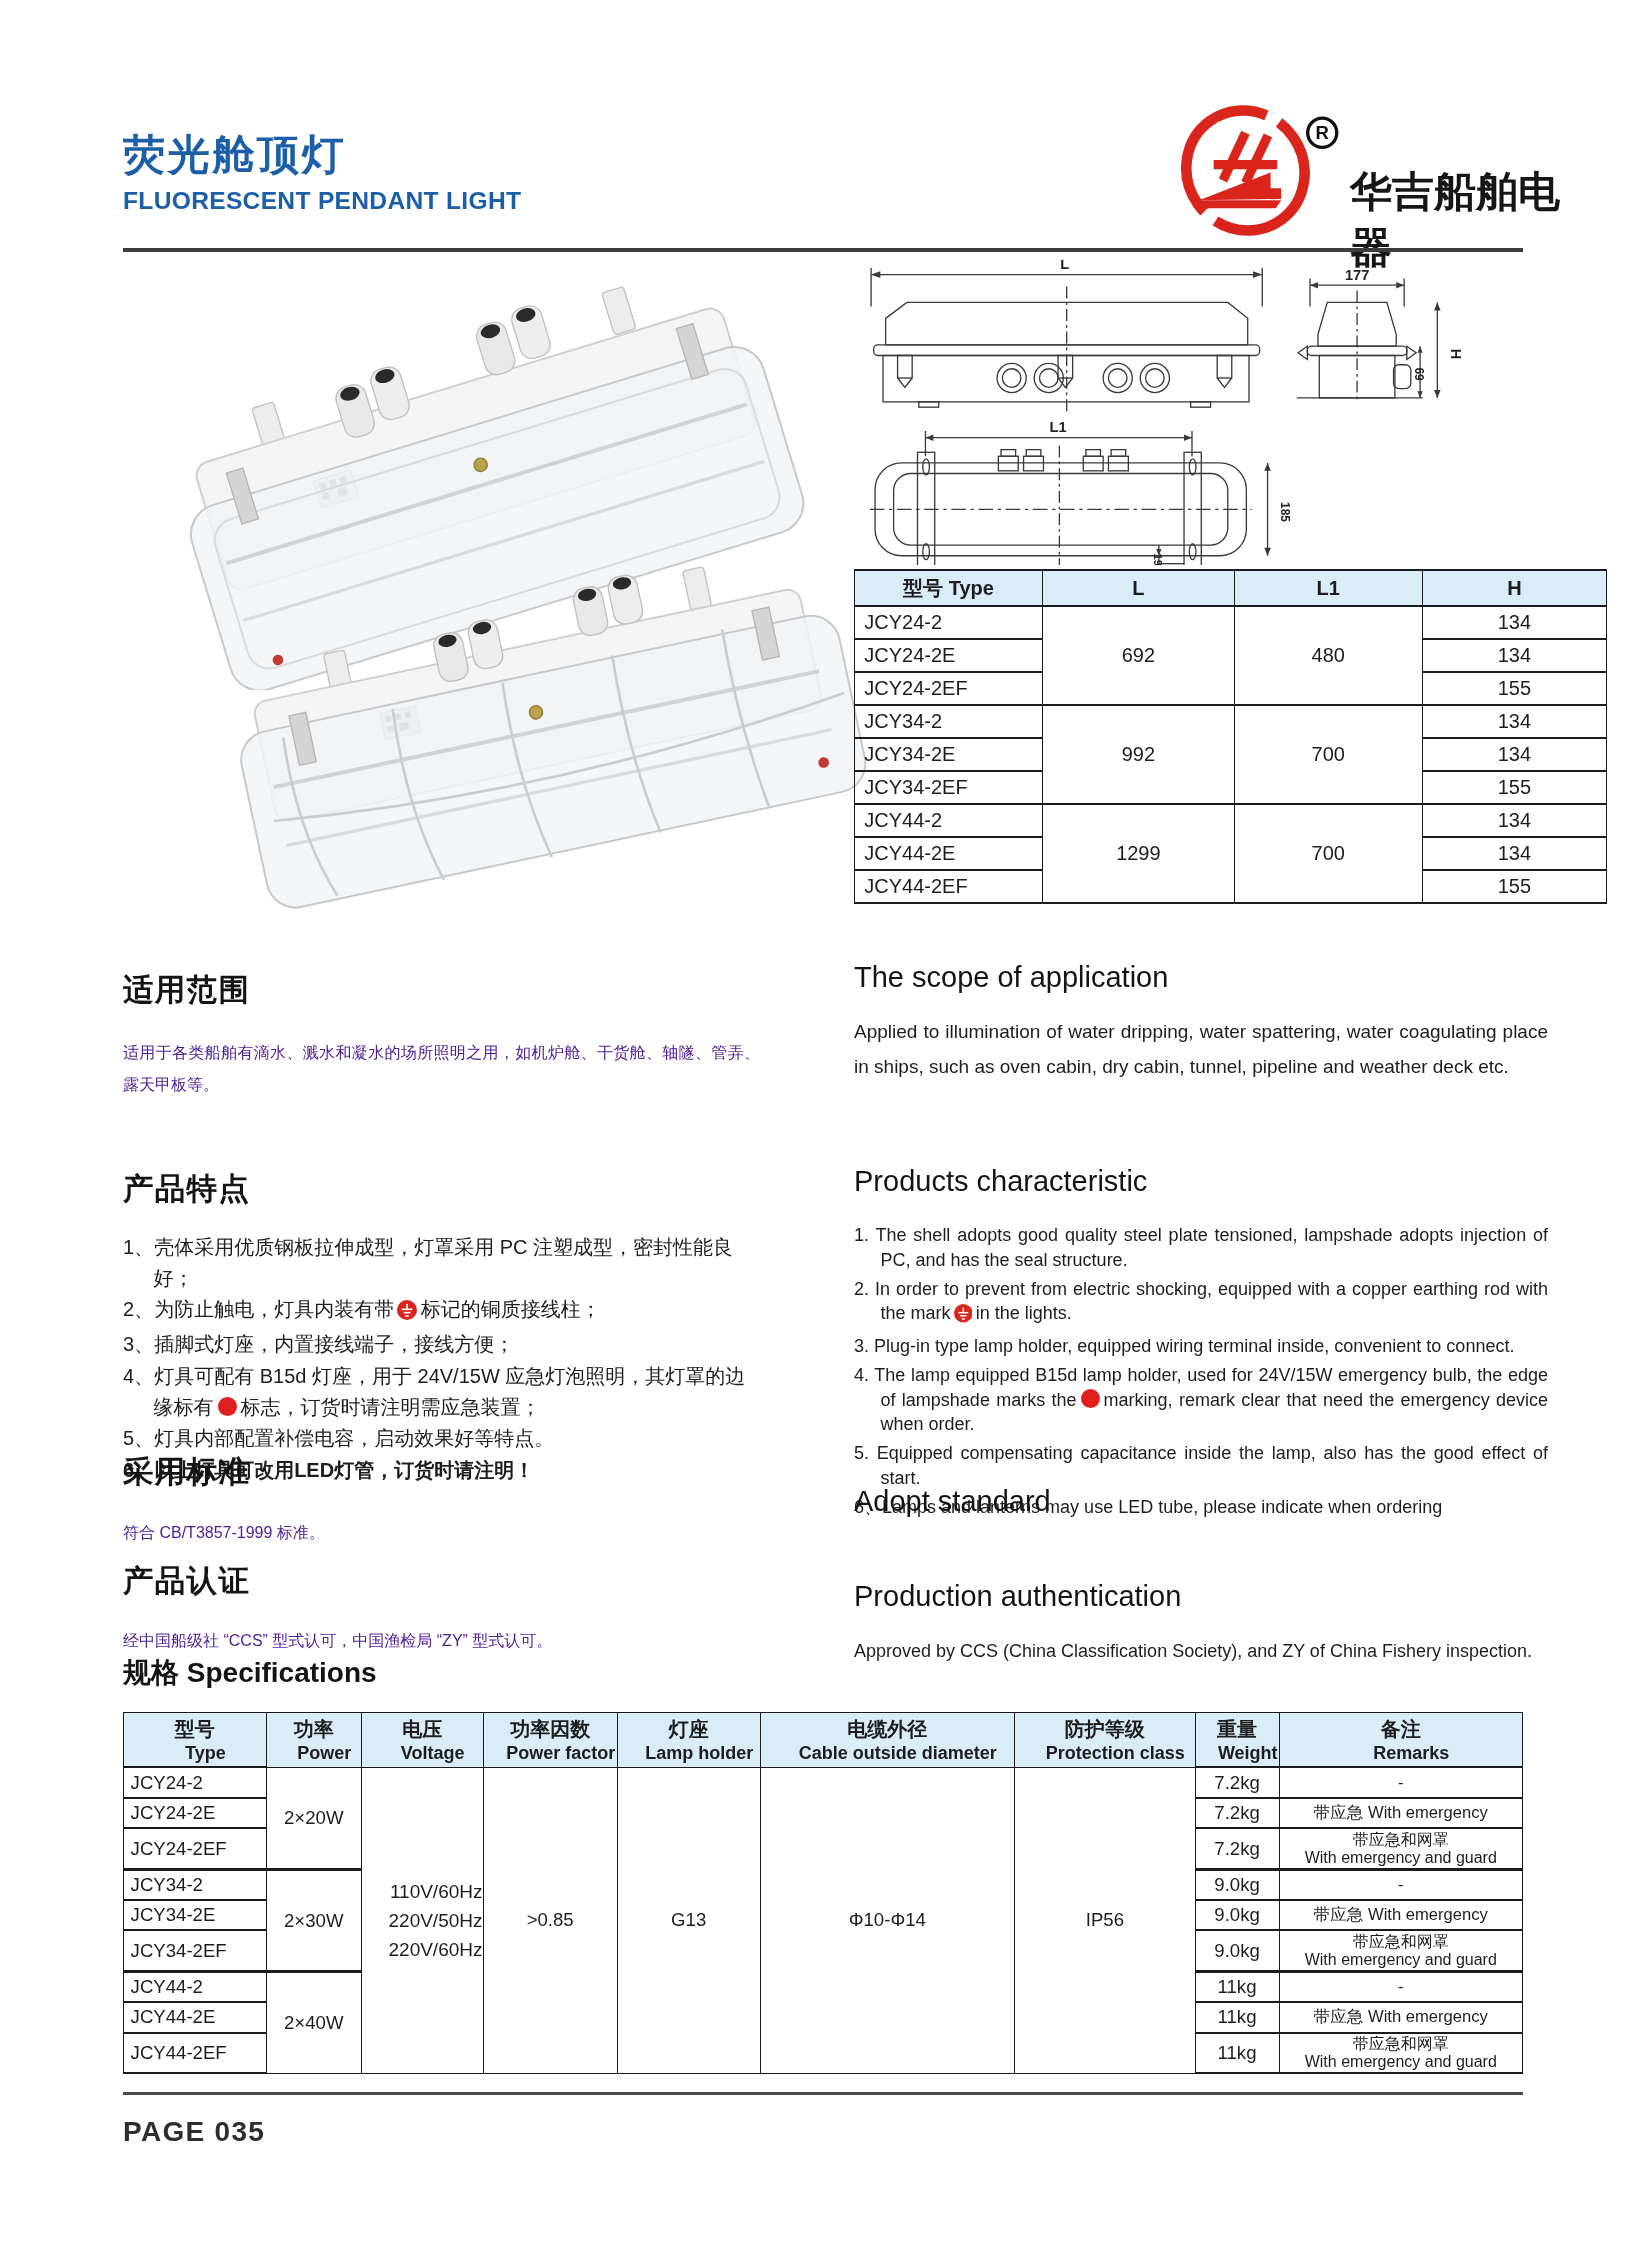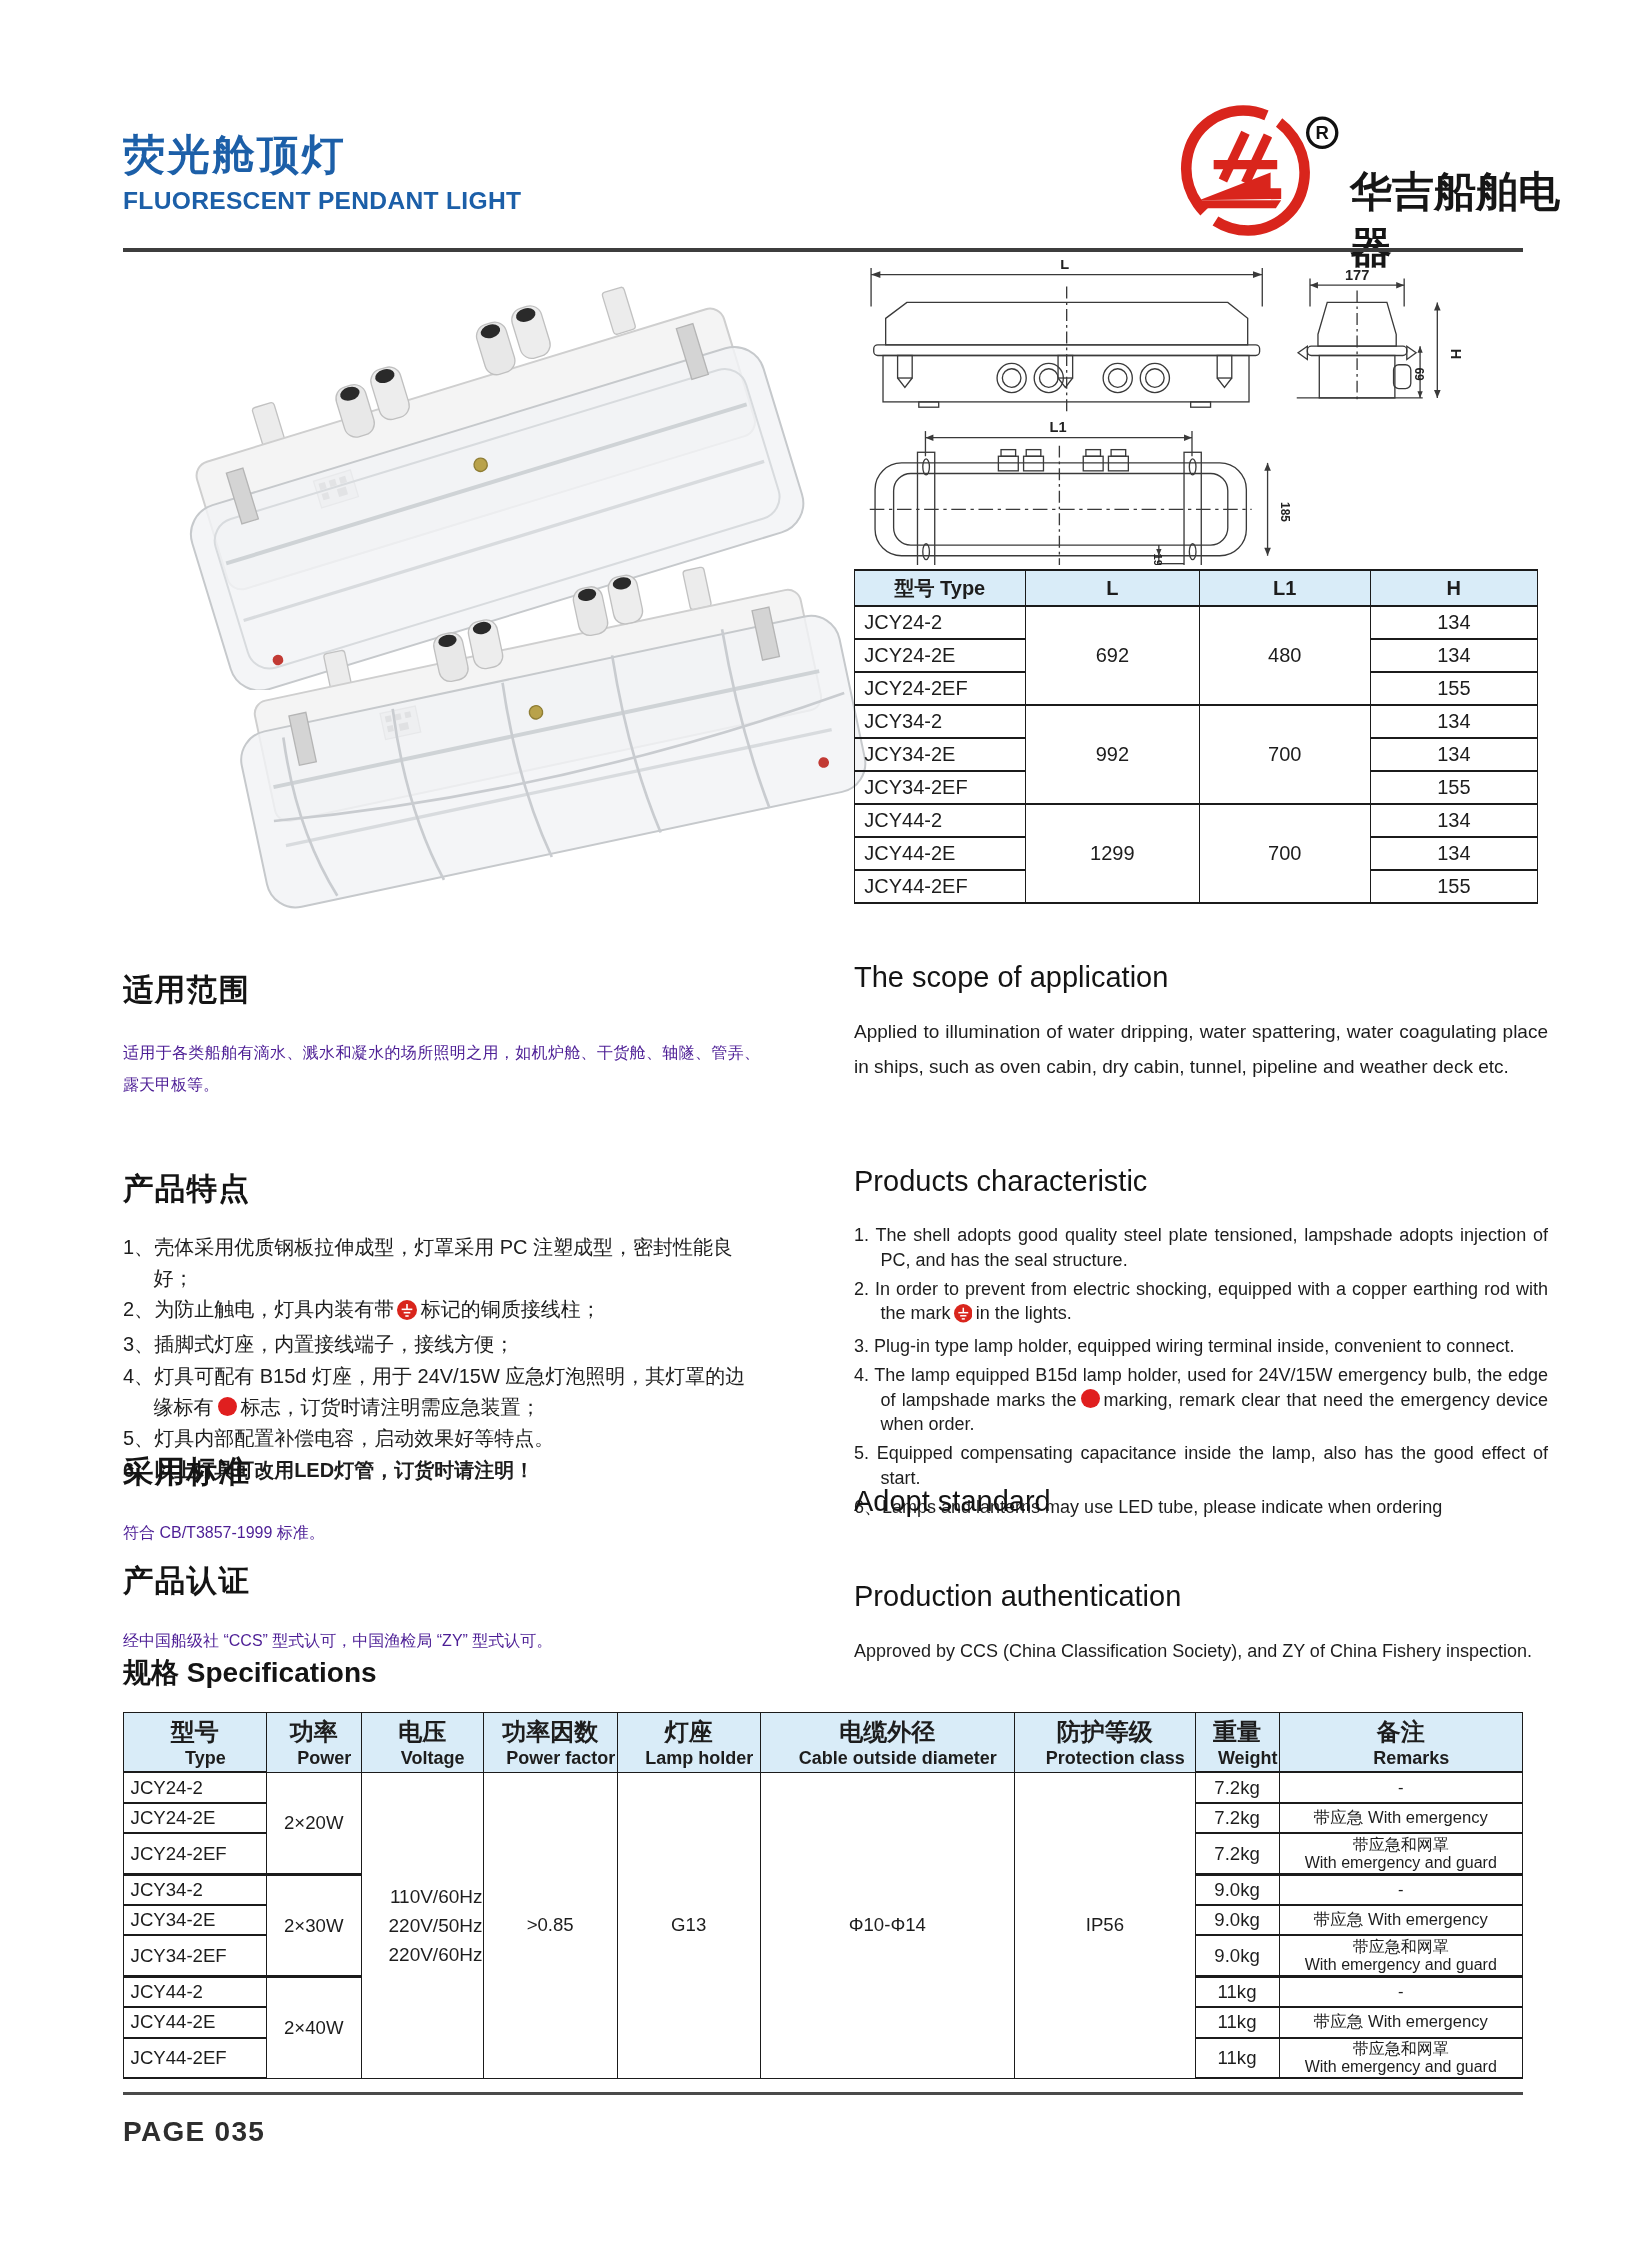--- a/index.html
+++ b/index.html
@@ -19,21 +19,21 @@
   .page-num { position:absolute; left:123px; top:2116px; font-size:28px; font-weight:600;
               color:#2e2e2e; letter-spacing:1.3px; }
 
   
   .photo1 { position:absolute; left:146px; top:265px; }
   .photo2 { position:absolute; left:192px; top:564px; }
   .drawings { position:absolute; left:859px; top:260px; }
   .dim-txt { font-size:22px; font-weight:700; fill:#222; font-family:"Liberation Sans",sans-serif; }
 
   
-  .dim-table { position:absolute; left:854px; top:569px; width:684px; border-collapse:collapse;
+  .dim-table { position:absolute; left:854px; top:569px; width:753px; border-collapse:collapse;
                table-layout:fixed; font-size:20px; color:#1d1d1d; }
   .dim-table th, .dim-table td { border:1.3px solid #1b1b1b; border-top-width:2px; border-bottom-width:2px; }
   .dim-table th { background:#d9ecf8; font-weight:600; height:36px; }
   .dim-table td { height:33px; text-align:center; }
   .dim-table td.t { text-align:left; padding-left:9.3px; }
   .dim-table tr.grp td { border-top-width:2.7px; }
 
   
   .col-l { left:123px;  width:637px;  position:absolute; }
   .col-r { left:854px; width:694px; position:absolute; }
@@ -49,21 +49,21 @@
   .icon-inline { display:inline-block; vertical-align:-3.3px; margin:0 3.3px; text-indent:0; }
   .red-dot { display:inline-block; width:19px; height:19px; border-radius:50%;
              background:#e01f1f; vertical-align:-2.7px; margin:0 4px; }
 
   
   .spec-title { position:absolute; left:123px; top:1654px; font-size:28px; font-weight:600; color:#141414; }
   .spec-table { position:absolute; left:123px; top:1712px; width:1400px; border-collapse:collapse;
                 table-layout:fixed; font-size:18.6px; color:#1d1d1d; }
   .spec-table th, .spec-table td { border:1.3px solid #1b1b1b; }
   .spec-table th { background:#d9ecf8; font-weight:600; height:52px; padding:2.7px 1.3px; }
-  .spec-table th .zh { font-size:24px; }
+  .spec-table th .zh { font-size:20px; }
   .spec-table th .en { font-size:18px; font-weight:600;margin-left:21px; }
   .spec-table td { text-align:center; height:30.5px; }
   .spec-table td.t { text-align:left; padding-left:6.6px; border-top-width:2px; border-bottom-width:2px; }
   .spec-table td.w, .spec-table td.r { border-top-width:2px; border-bottom-width:2px; }
   .spec-table tr.grp td { border-top-width:3.3px; }
   .spec-table td.volt { text-align:right; padding-left:26px; font-size:19px; line-height:29px; }
   .spec-table td.r { font-size:16.6px; line-height:18px; padding:1.3px 2.7px; }
   .spec-table td.r .small2 { font-size:16px; }
   .spec-table tr.tall td { height:40px; }
 </style>

